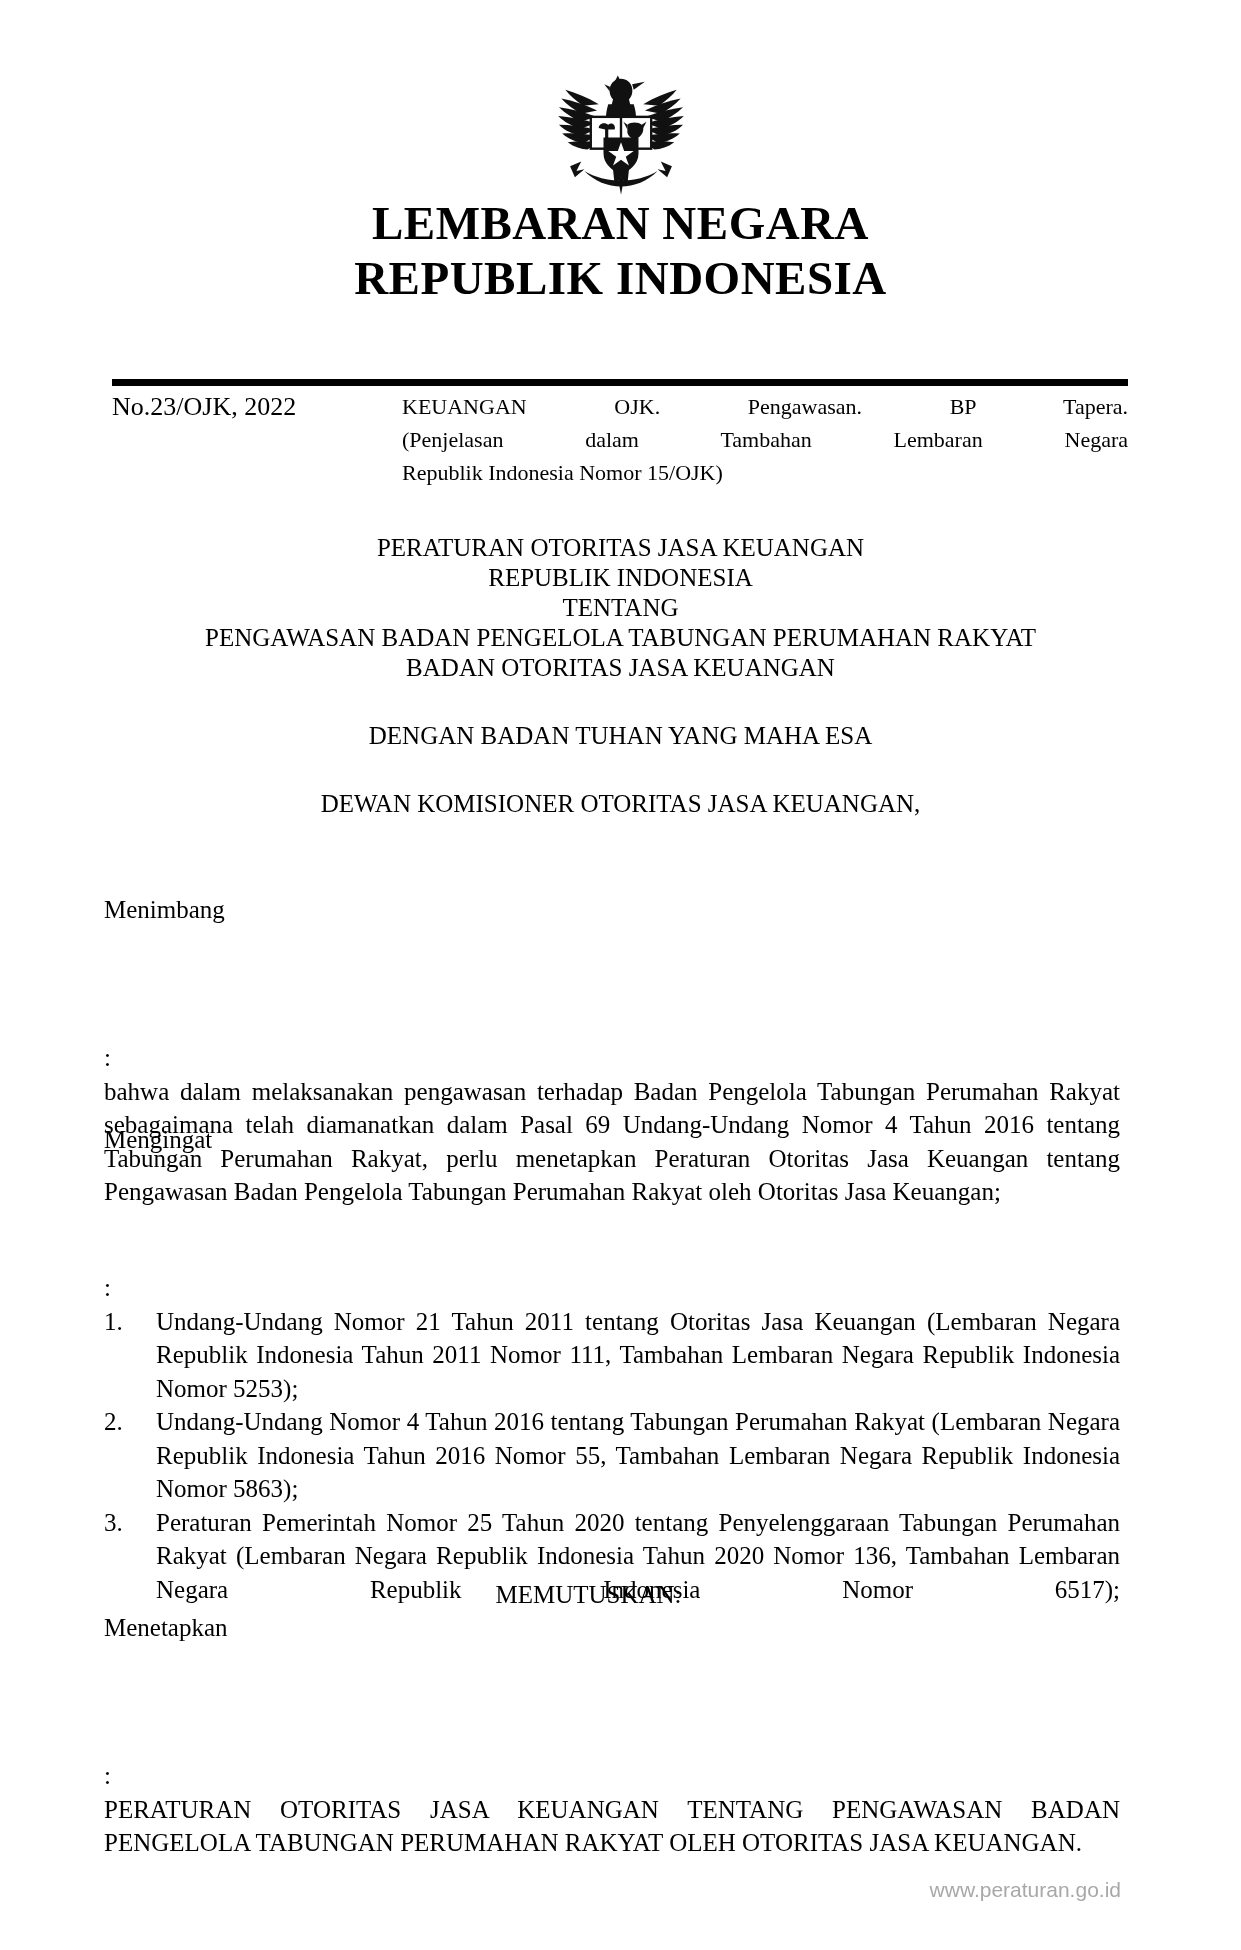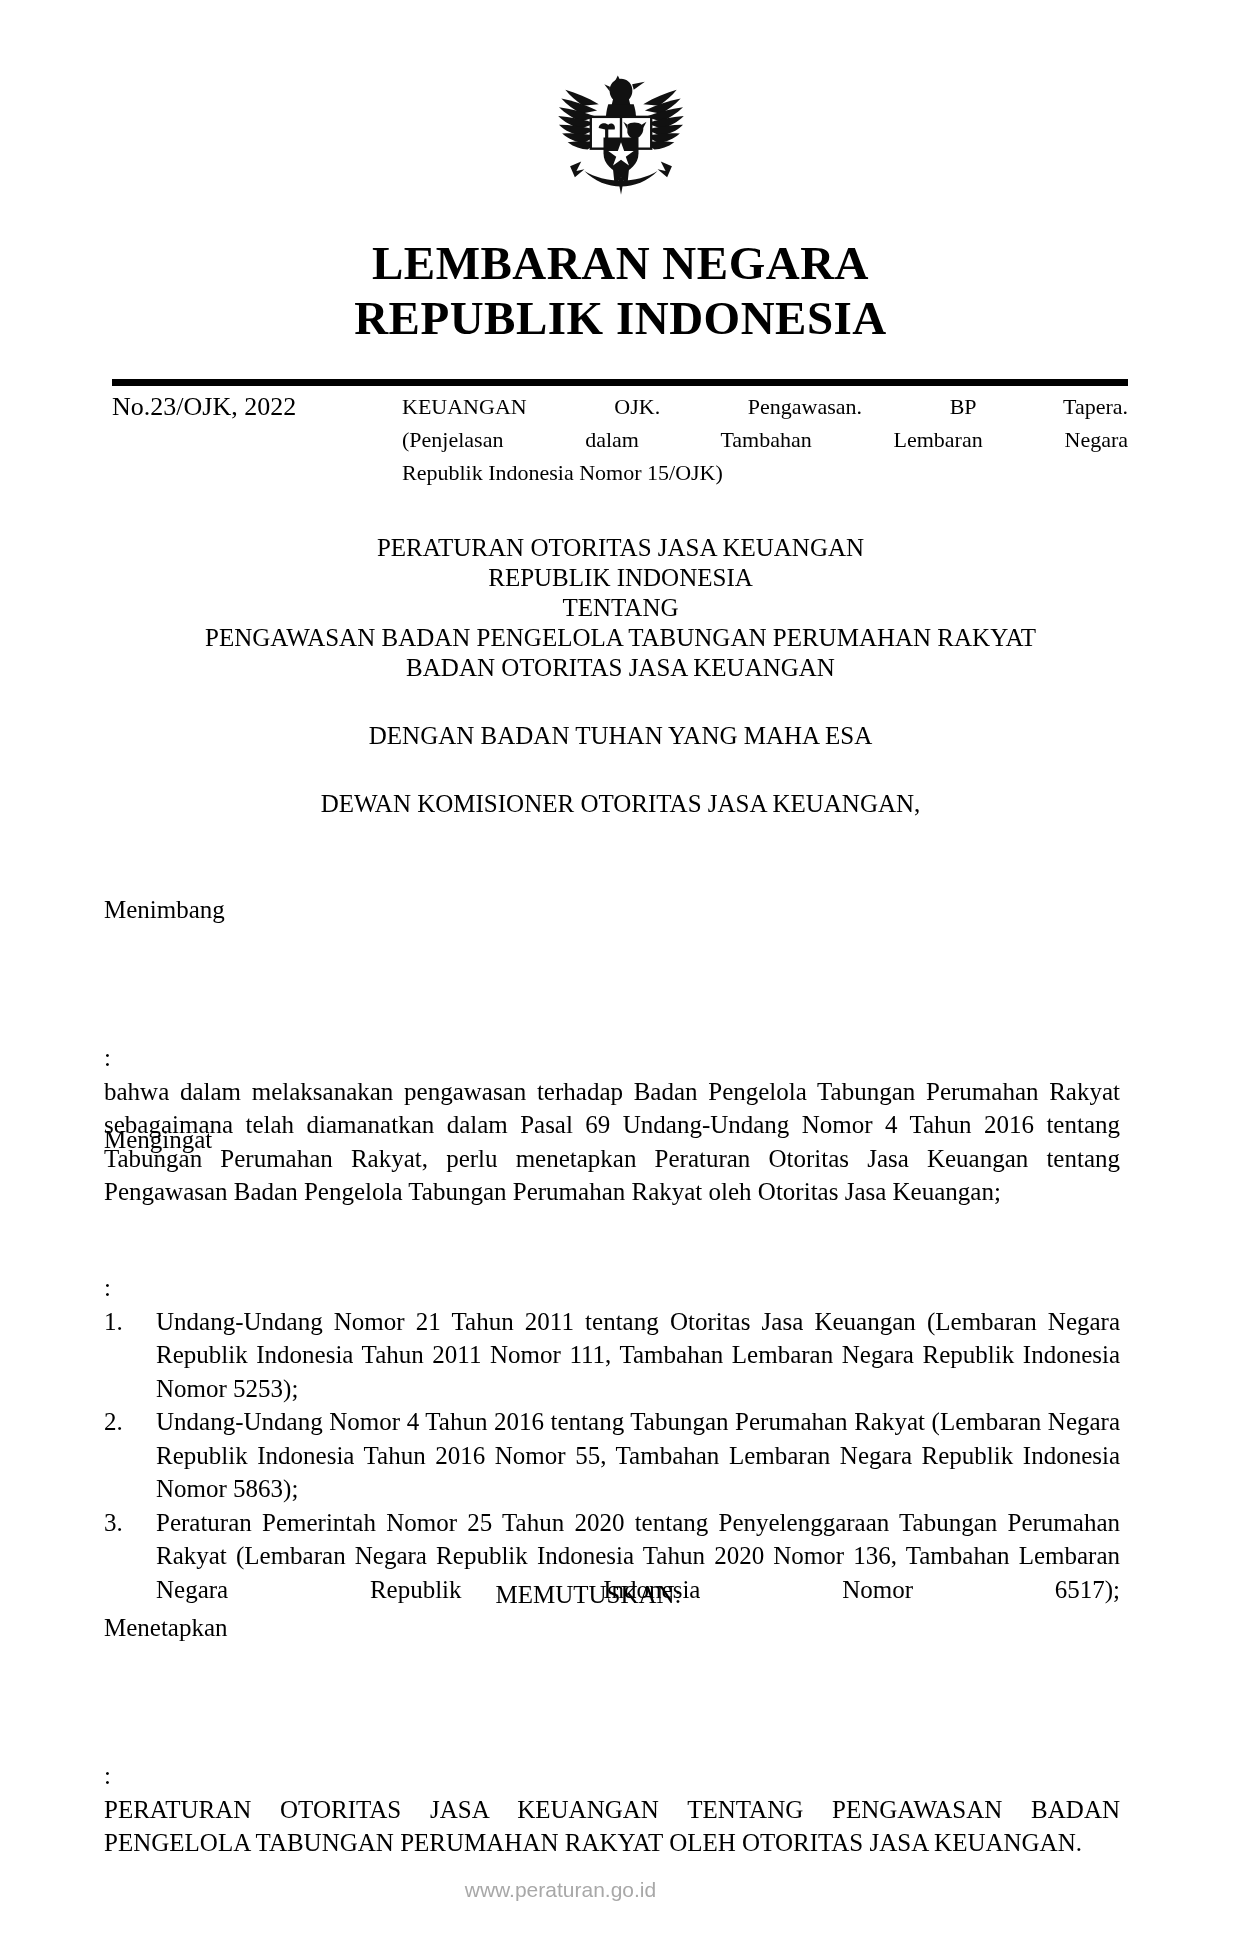--- a/index.html
+++ b/index.html
@@ -37,21 +37,20 @@
     display: block;
   }
 
   
   .masthead {
     position: absolute;
     top: 196px;
     left: 0;
     width: 1241px;
     text-align: center;
-    margin-top: 40px;
   }
   .masthead .mh-line {
     font-family: "Liberation Serif", "DejaVu Serif", serif;
     font-weight: bold;
     font-size: 47px;
     line-height: 55px;
     letter-spacing: 0.5px;
     white-space: nowrap;
   }
 
@@ -174,21 +173,21 @@
     text-align: justify !important;
     text-align-last: justify !important;
   }
 
   
   .footer-watermark {
     position: absolute;
     top: 1878px;
     left: 0;
     width: 1241px;
-    text-align: center;
+    text-align: right;
     font-family: "Liberation Sans", "DejaVu Sans", sans-serif;
     font-size: 21px;
     color: #a8a8a8;
     padding-right: 120px;
     box-sizing: border-box;
   }
 </style>
 </head>
 <body>
 

